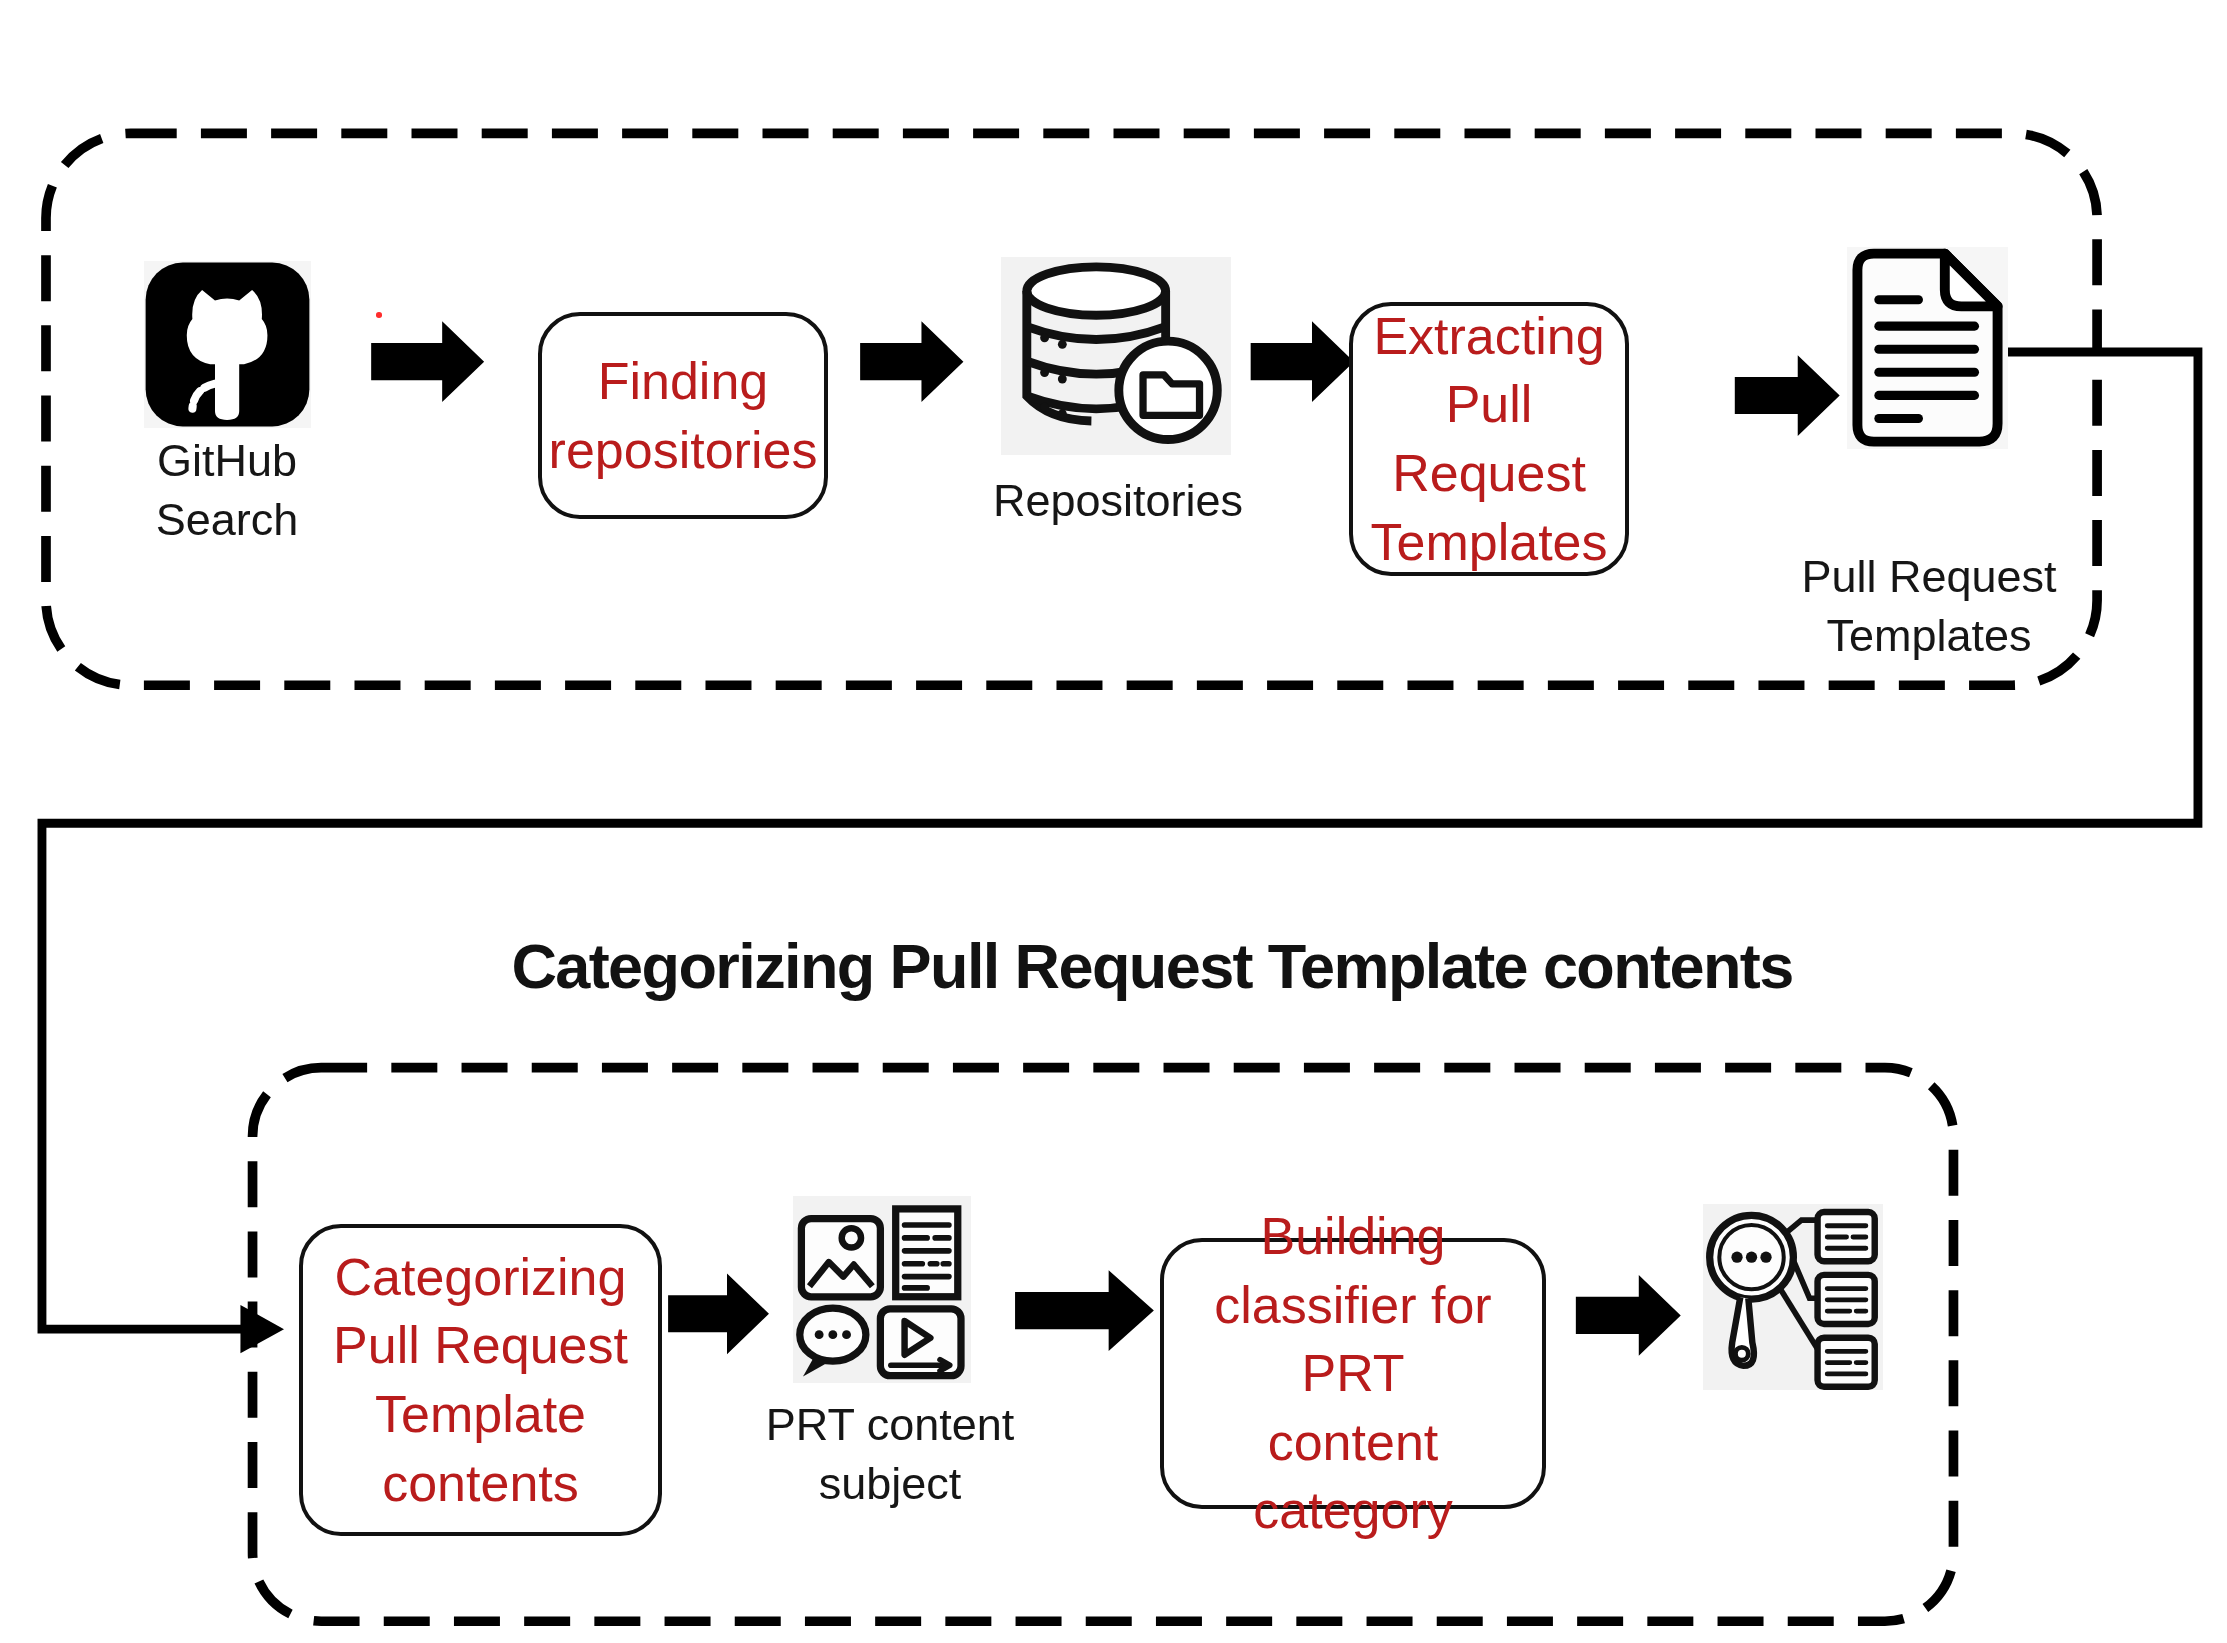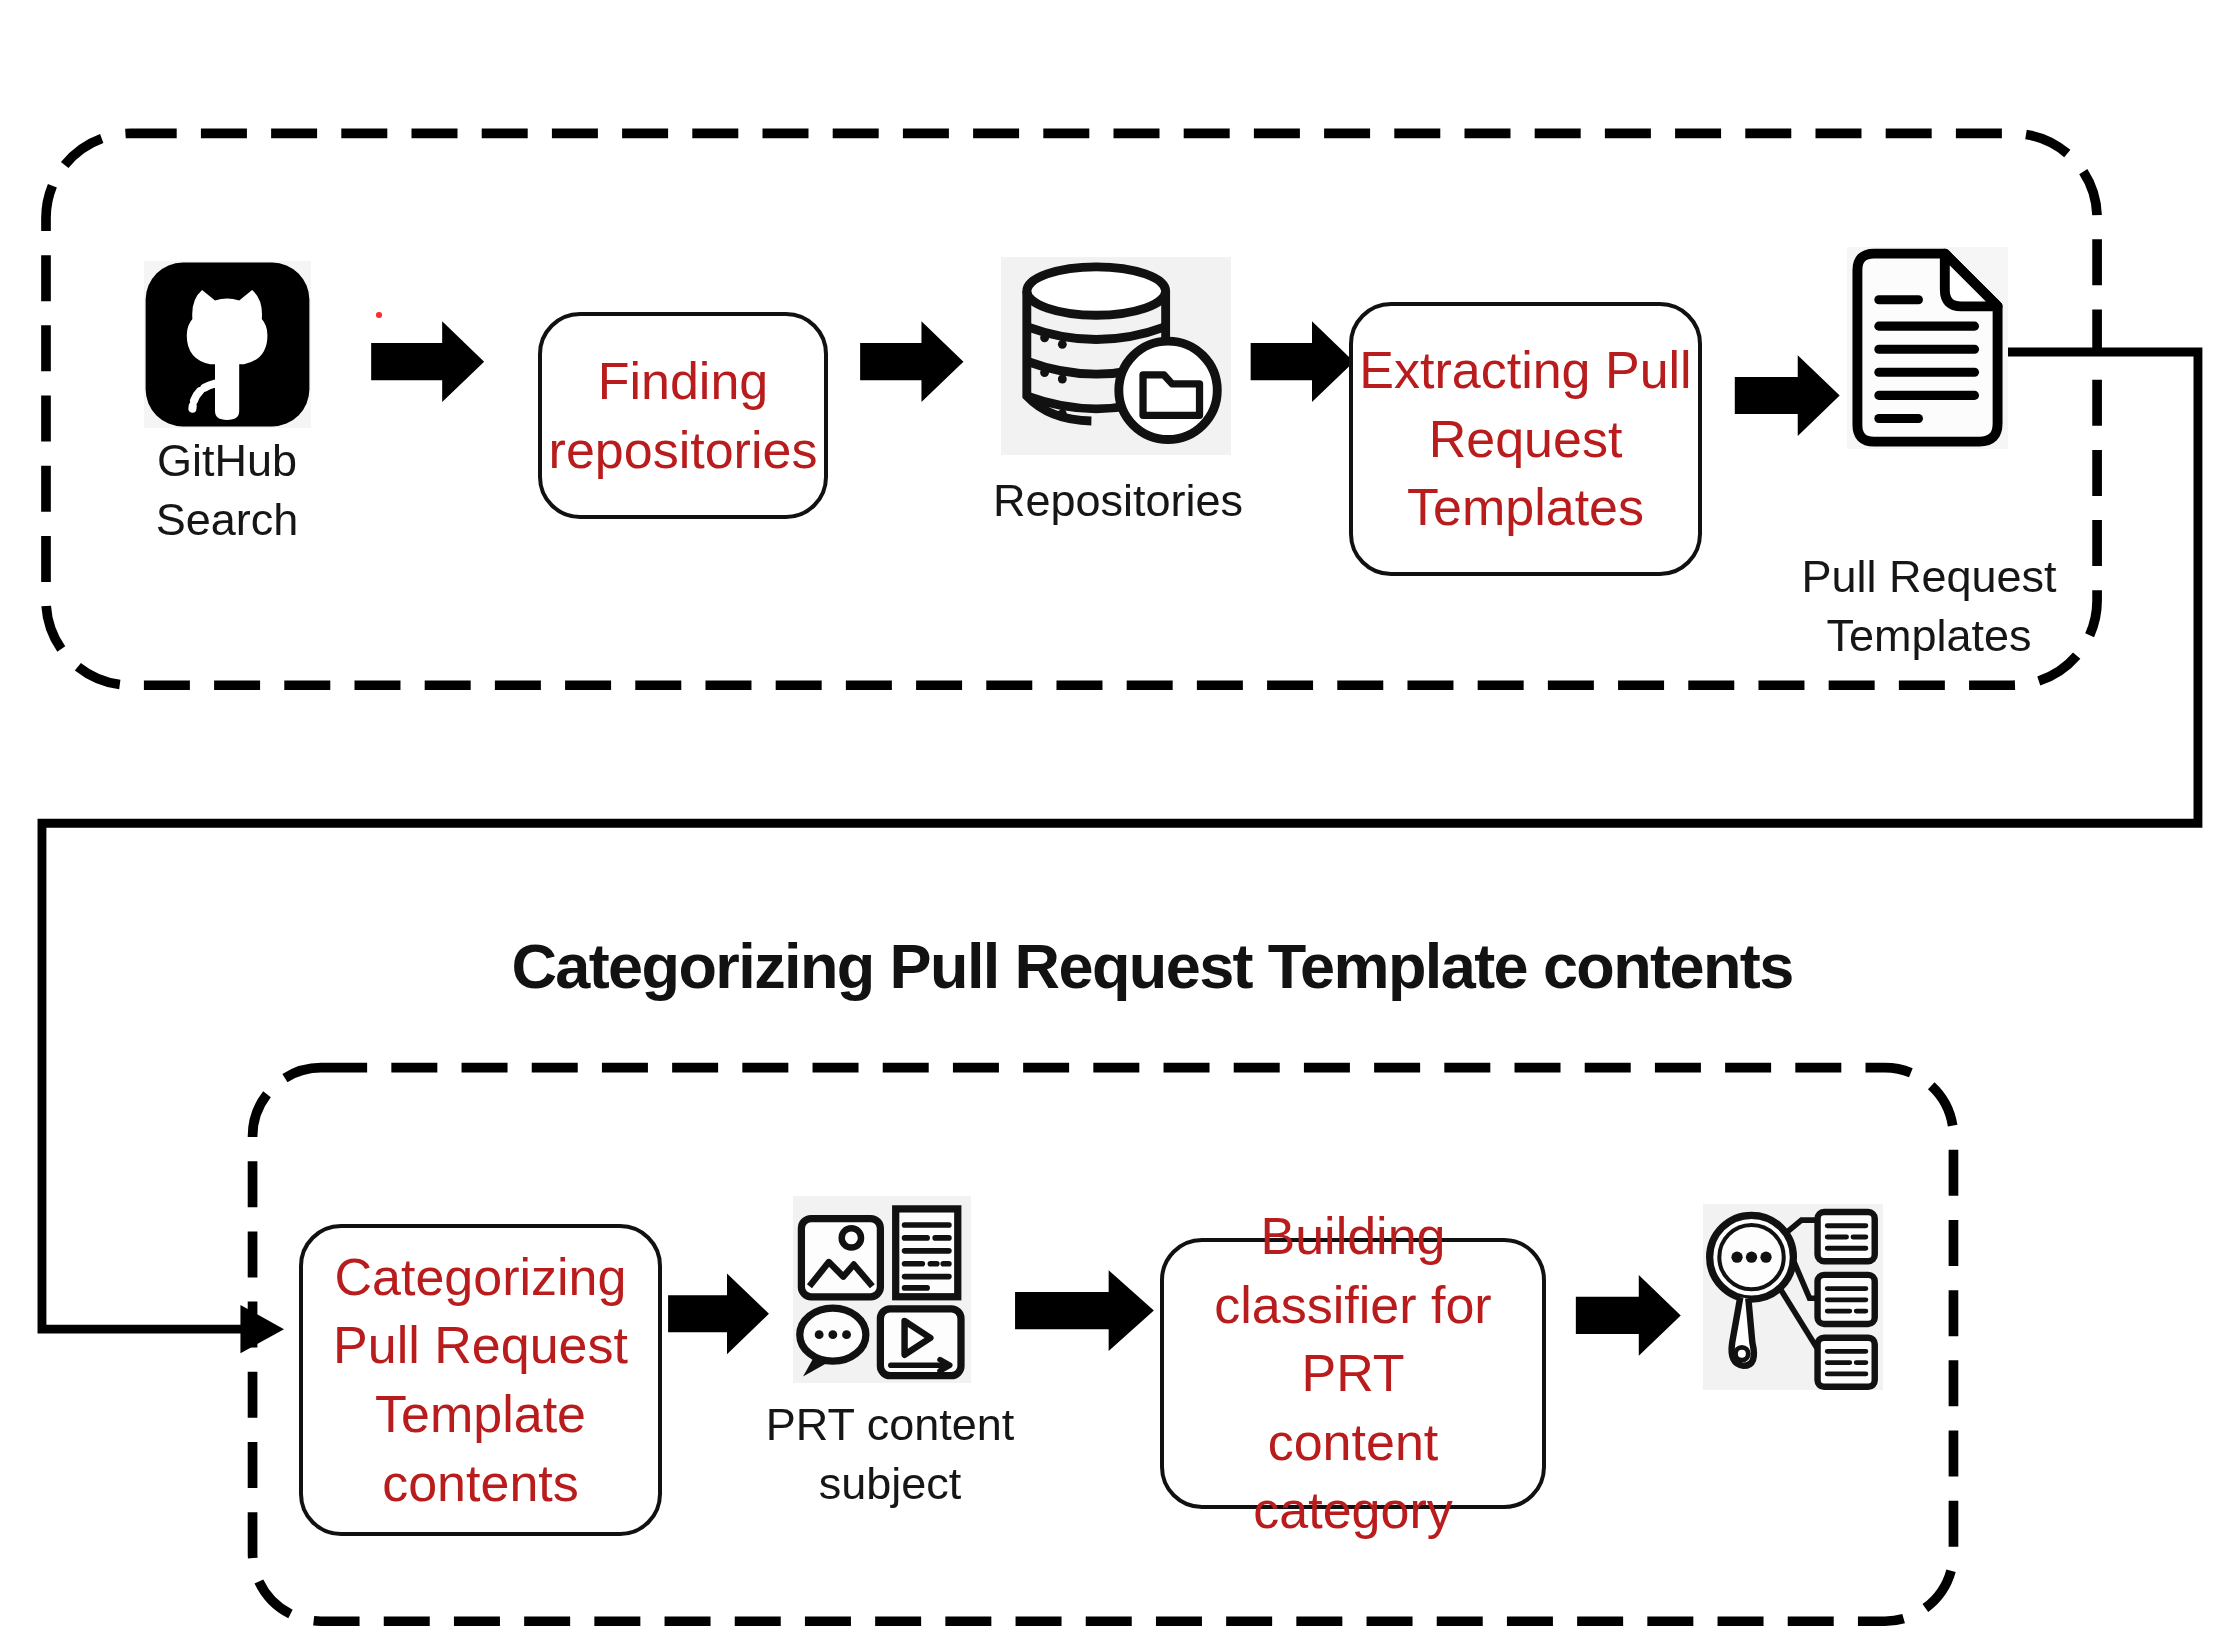--- a/index.html
+++ b/index.html
@@ -69,21 +69,21 @@
       <circle cx="54" cy="143" r="5.5" fill="#111"></circle>
         <circle cx="76" cy="151" r="5.5" fill="#111"></circle>
       <circle cx="54" cy="186" r="5.5" fill="#111"></circle>
         <circle cx="76" cy="194" r="5.5" fill="#111"></circle>
       <circle cx="207" cy="165" r="61" fill="#fff" stroke="#111" stroke-width="11"></circle>
       <path d="M176 196 V146 H202 L212 157 H246 V196 Z" fill="#fff" stroke="#111" stroke-width="9" stroke-linejoin="round"></path>
     </svg>
   </div>
   <div class="ilabel" style="left:977px;top:471px;width:282px;">Repositories</div>
 
-  <div class="pbox" style="left:1349px;top:260px;width:353px;height:274px;">Extracting Pull
+  <div class="pbox" style="left:1349px;top:260px;width:280px;height:274px;">Extracting Pull
 Request
 Templates</div>
 
   <div class="icon" style="left:1847px;top:247px;width:161px;height:202px;background:#f6f6f6;">
     <svg viewBox="0 0 190 245">
       <path d="M30 8 H116 L180 72 V214 Q180 236 158 236 H30 Q10 236 10 216 V28 Q10 8 30 8 Z" fill="#fcfcfc" stroke="#000" stroke-width="12" stroke-linejoin="round"></path>
       <path d="M116 8 L180 72 H136 Q116 72 116 52 Z" fill="#fff" stroke="#000" stroke-width="12" stroke-linejoin="round"></path>
       <path d="M36 64 H84" stroke="#000" stroke-width="11" stroke-linecap="round"></path>
       <path d="M36 96 H152" stroke="#000" stroke-width="11" stroke-linecap="round"></path>
       <path d="M36 124 H152" stroke="#000" stroke-width="11" stroke-linecap="round"></path>

